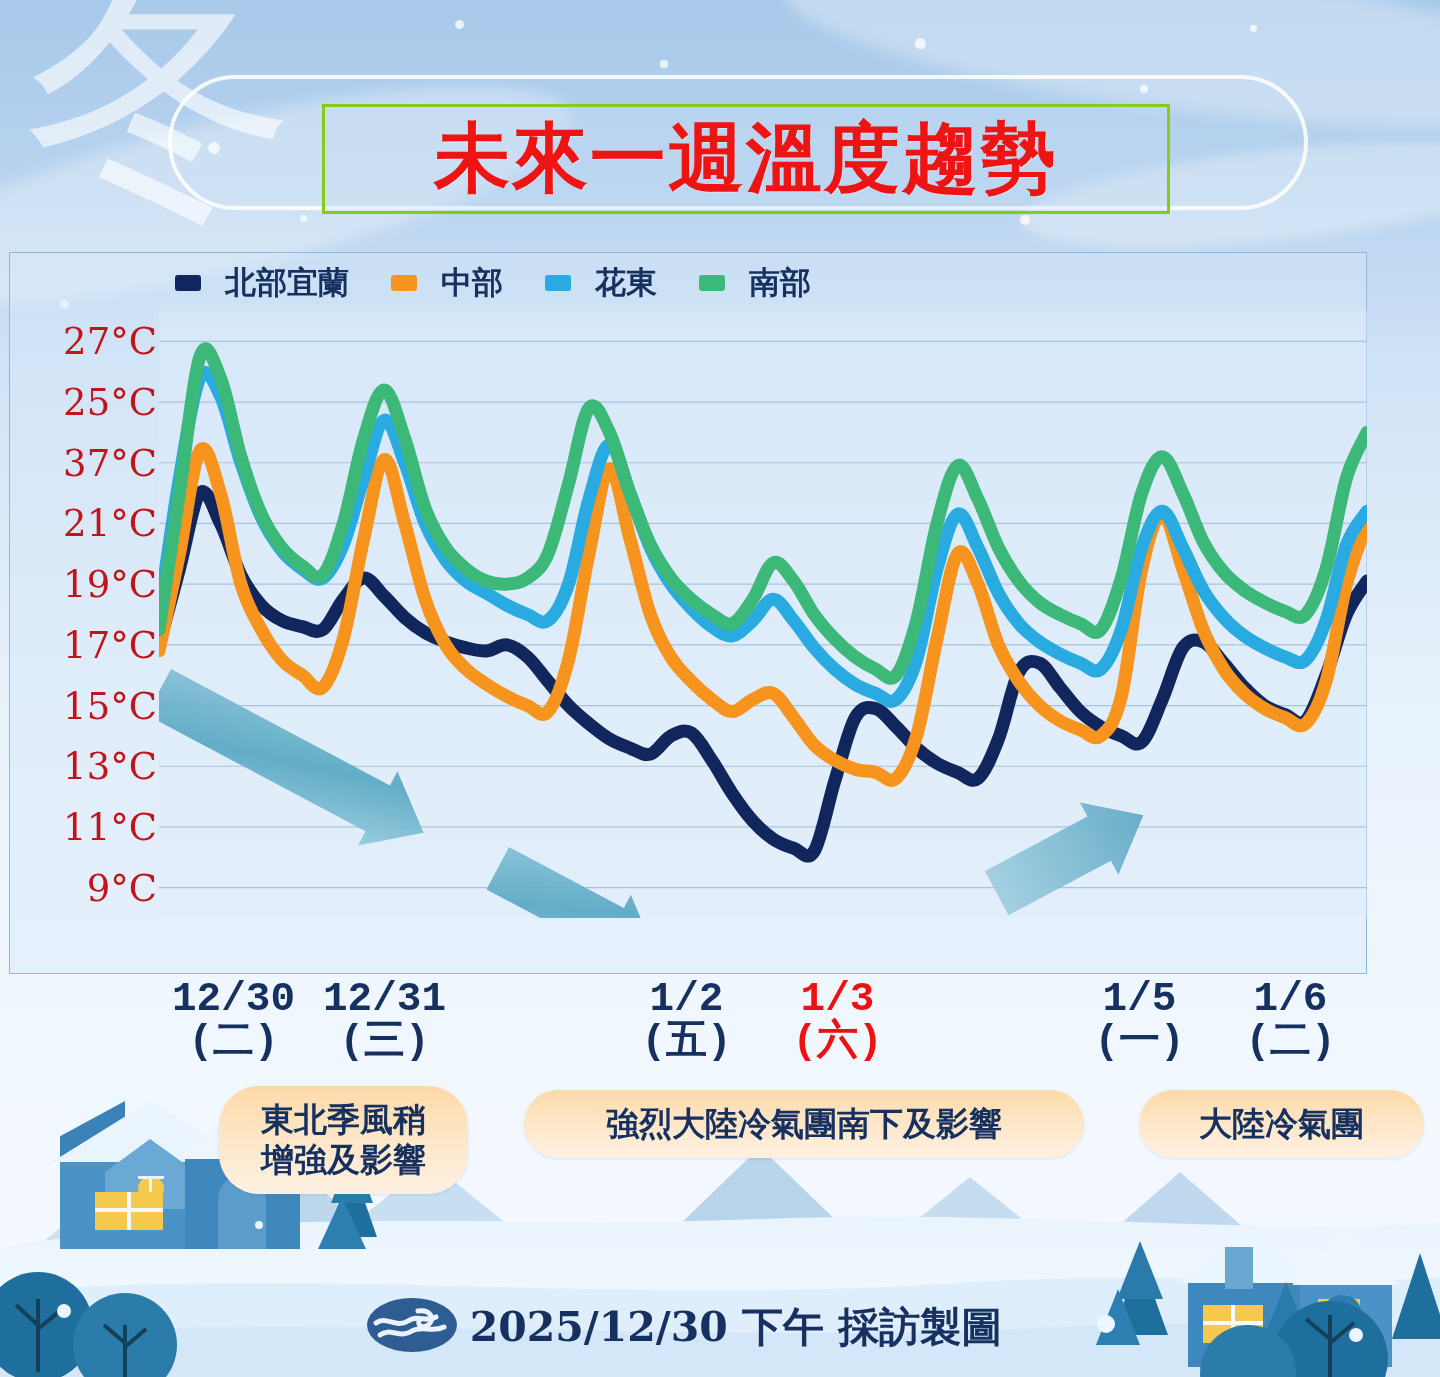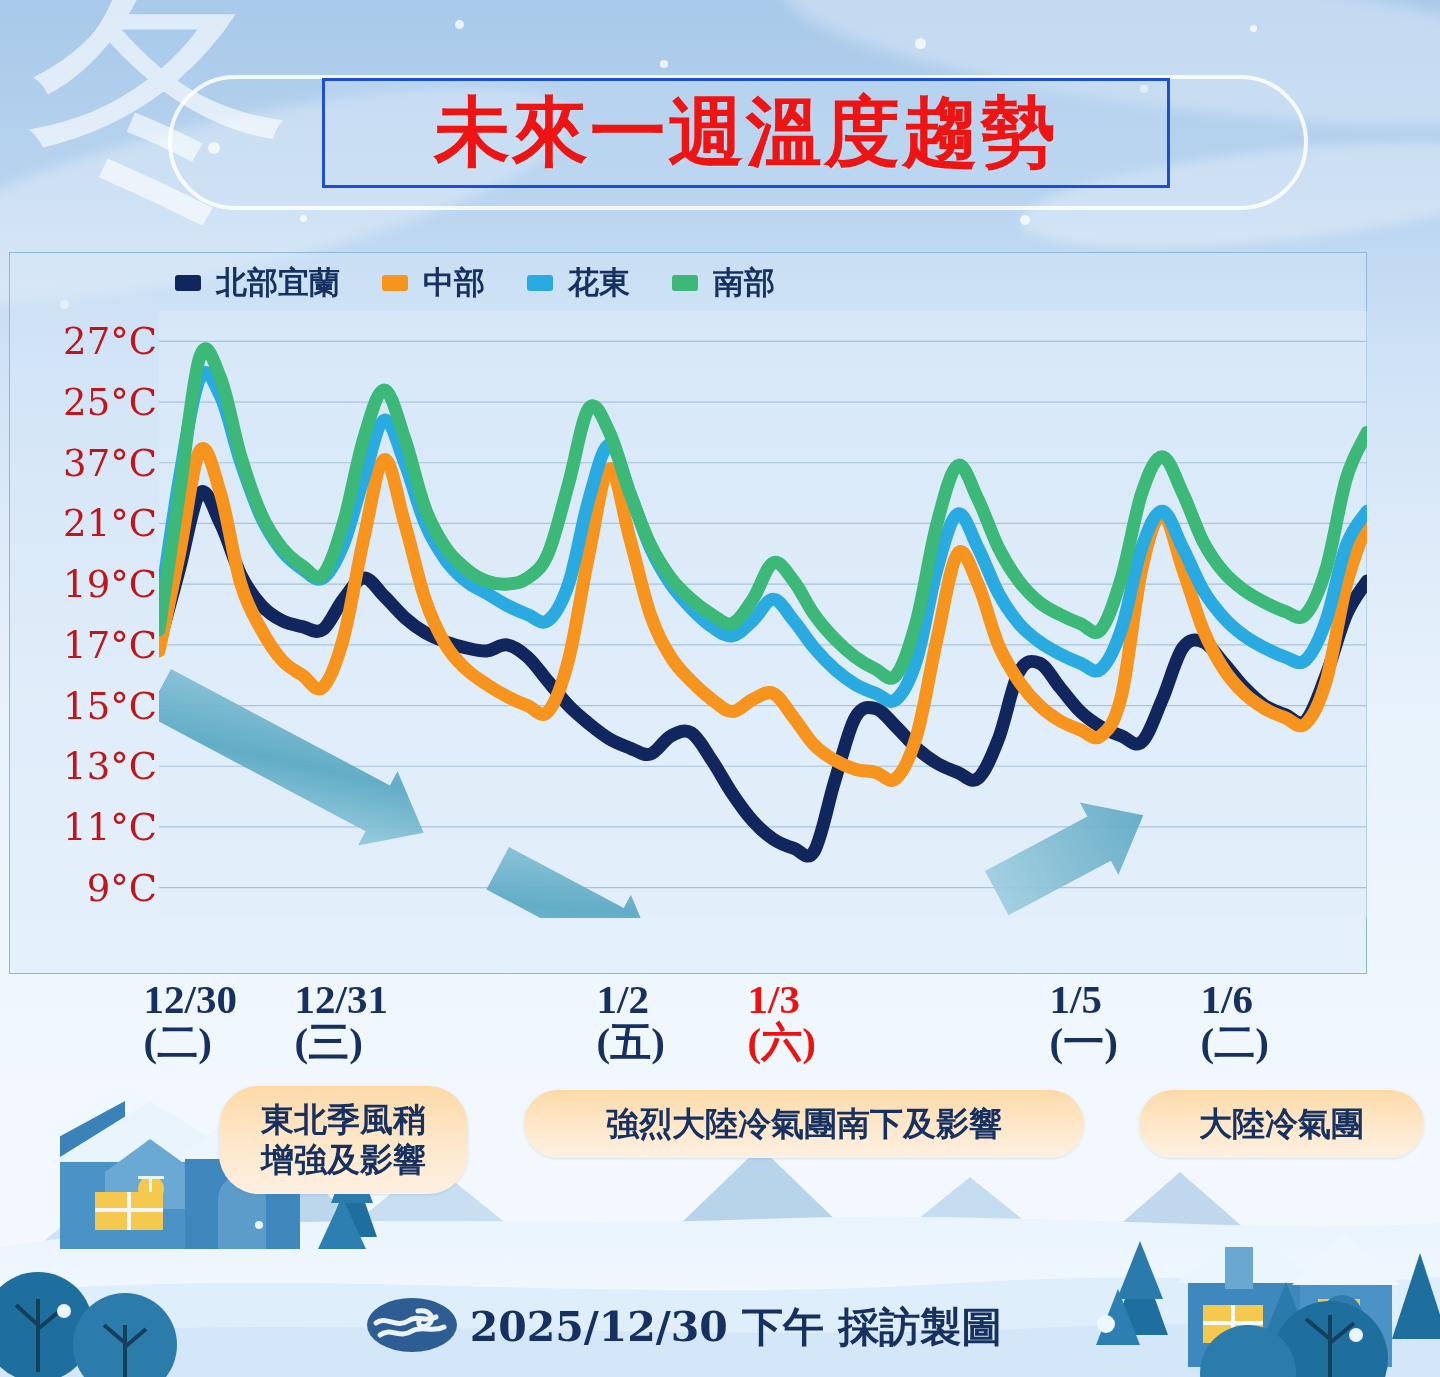--- a/index.html
+++ b/index.html
@@ -34,23 +34,23 @@
   .sw1 { left:-120px; top:120px; width:700px; height:150px; transform:rotate(-13deg); filter:blur(6px); }
   .sw2 { left:780px; top:-30px; width:820px; height:140px; transform:rotate(7deg); filter:blur(7px); }
   .sw3 { left:1020px; top:150px; width:520px; height:90px; transform:rotate(-6deg); filter:blur(5px); }
   .snow { position:absolute; border-radius:50%; background:rgba(255,255,255,.75); }
 
   
   .scene { position:absolute; left:0; bottom:0; width:1440px; height:300px; overflow:hidden; }
 
   
   .title-box {
-    position:absolute; left:322px; top:78px;
+    position:absolute; left:322px; top:104px;
     width:848px; height:110px;
-    border:3px solid #1d4ed8;
+    border:3px solid #84cc16;
     background:rgba(200,222,245,.30);
     display:flex; align-items:center; justify-content:center;
   }
   .title-text {
     font-family:"DejaVu Sans", sans-serif;
     font-size:76px; font-weight:700; letter-spacing:2px;
     color:#ef1414;
     text-shadow:1px 1px 0 rgba(255,255,255,.35);
     white-space:nowrap;
   }
@@ -60,21 +60,21 @@
     position:absolute; left:9px; top:252px;
     width:1358px; height:722px;
     border:1px solid #8fb8d8;
     background:rgba(214,232,248,.42);
   }
 
   .legend {
     position:absolute; left:165px; top:14px;
     display:flex; align-items:center; gap:42px;
   }
-  .legend-item { display:flex; align-items:center; gap:15px; }
+  .legend-item { display:flex; align-items:center; gap:24px; }
   .legend-swatch { width:26px; height:16px; border-radius:3px; display:block; }
   .legend-label {
     font-family:"DejaVu Sans", sans-serif;
     font-size:31px; font-weight:700; color:#16305f;
     white-space:nowrap; line-height:1;
   }
 
   .ylabels { position:absolute; left:0; top:0; width:150px; height:722px; }
   .ylabel {
     position:absolute; right:3px;
@@ -83,22 +83,22 @@
     white-space:nowrap; line-height:1;
     transform:translateY(-50%);
   }
 
   .plot { position:absolute; left:149px; top:58px; width:1208px; height:607px; }
   .plot svg { display:block; width:100%; height:100%; }
 
   
   .xaxis { position:absolute; left:0; top:978px; width:1440px; height:100px; }
   .xtick {
-    position:absolute; width:180px;
-    font-family:Liberation Serif, serif; line-height:1.06;
+    position:absolute; text-align:center; width:180px;
+    font-family:Liberation Mono, monospace; line-height:1.06;
   }
   .xtick .d { font-size:41px; font-weight:700; display:block; }
   .xtick .w { font-size:41px; font-weight:700; display:block; }
   .xtick.navy { color:#16305f; }
   .xtick.red  { color:#ee1111; }
 
   
   .pills { position:absolute; left:0; top:1088px; width:1440px; height:105px; }
   .pill {
     position:absolute;

